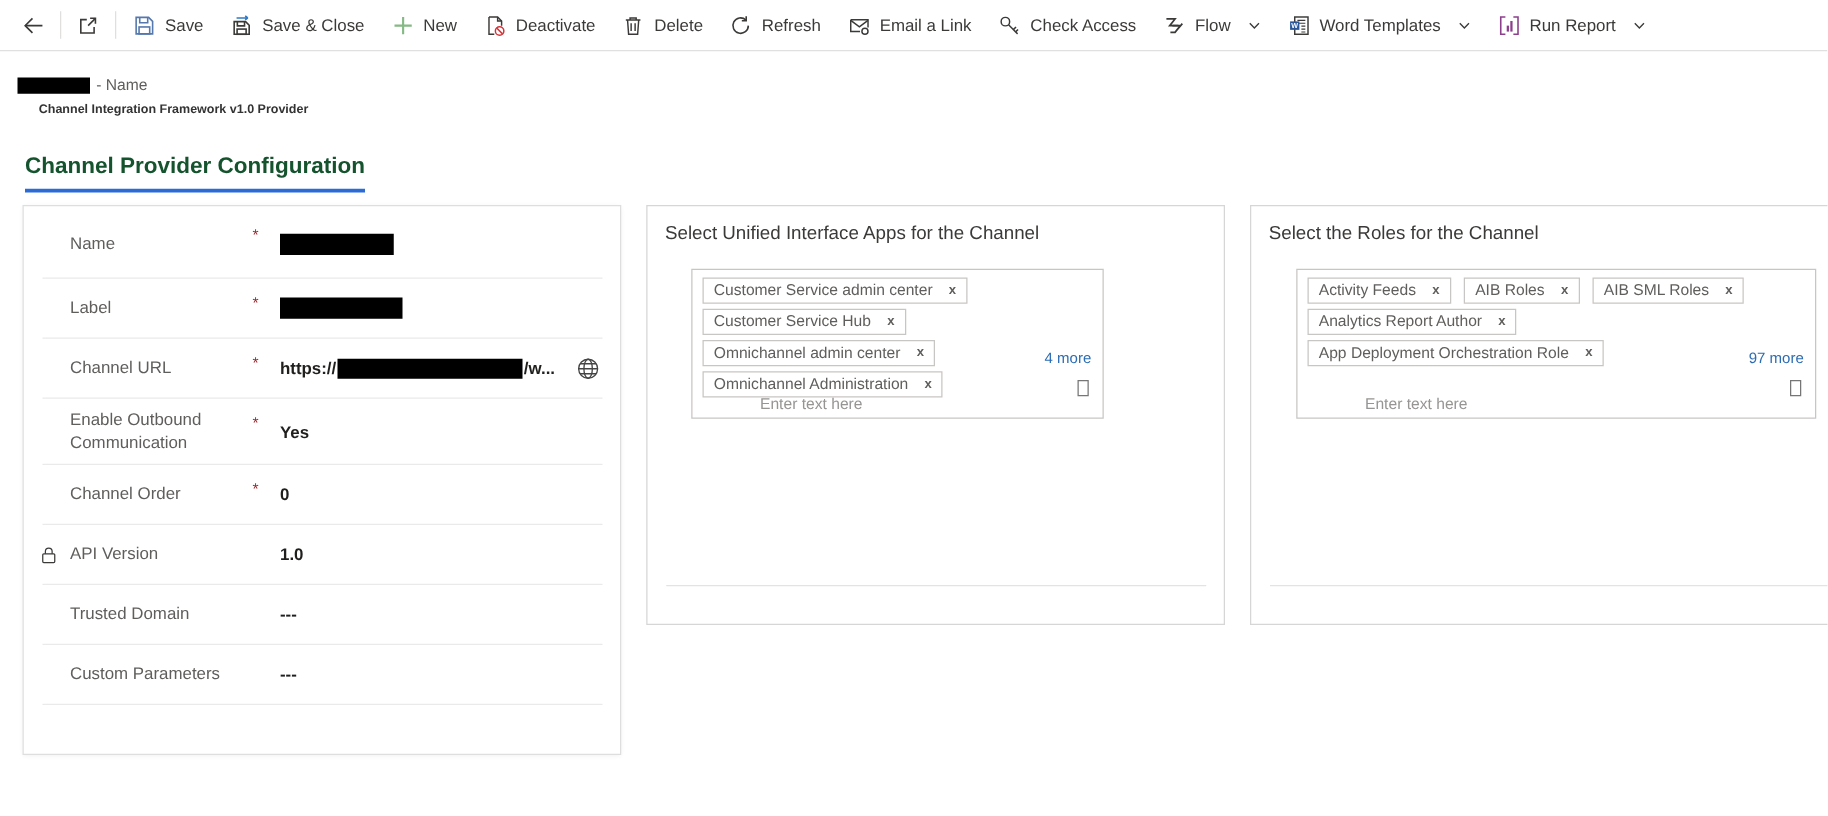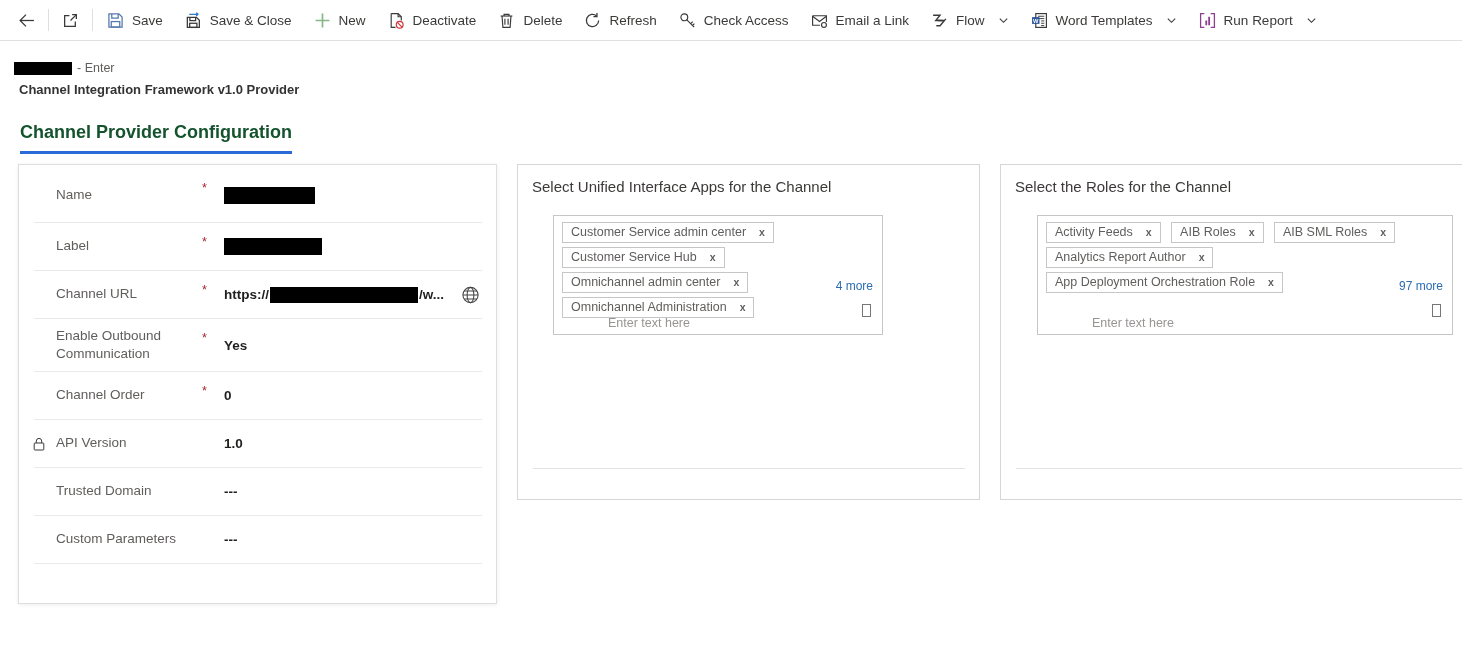--- a/index.html
+++ b/index.html
@@ -25,21 +25,21 @@
   .tb-iconbtn { padding: 0 10px; }
   .tb-divider { width: 1px; height: 22px; background: #e1dfdd; margin: 0 3px; }
   .icon { display: inline-flex; width: 17px; height: 17px; align-items: center; justify-content: center; }
   .icon svg { width: 100%; height: 100%; }
   .chev { display: inline-flex; width: 11px; height: 11px; margin-left: 5px; }
   .chev svg { width: 100%; height: 100%; }
   
   .header { position: absolute; left: 14px; top: 61px; }
   .saved-line { display: flex; align-items: center; font-size: 12.5px; color: #605e5c; }
   .redact-sm { width: 58px; height: 13px; background: #000; margin-right: 5px; }
-  .entity-type { margin: 7px 0 0 5px; font-size: 13px; font-weight: 700; color: #333333; }
+  .entity-type { margin: 7px 0 0 17px; font-size: 10px; font-weight: 700; color: #333333; }
   
   .tabstrip { position: absolute; left: 20px; top: 122px; }
   .tab {
     display: inline-block; font-size: 18px; font-weight: 700; color: #14532d;
     padding-bottom: 8px; border-bottom: 3px solid #2a6bd7; cursor: pointer;
   }
   
   .panel { position: absolute; background: #fff; border: 1px solid #dedede; }
   .form-panel { left: 18px; top: 164px; width: 479px; height: 440px; box-shadow: 0 1px 4px rgba(0,0,0,0.07); }
   .apps-panel  { left: 517px;  top: 164px; width: 463px; height: 336px; border-color: #d6d6d6; }
@@ -176,37 +176,37 @@
           <path d="M13.8 8 A5.8 5.8 0 1 1 11.9 3.7"></path>
           <path d="M12.2 1 V4.3 H8.9"></path>
         </svg>
     </span>
     <span>Refresh</span>
   </div>
 
   <div class="tb-btn">
     <span class="icon">
       <svg viewBox="0 0 16 16" fill="none" stroke="#3b3a39" stroke-width="1.1">
+          <path d="M1.5 3.5 H14.5 V9.5 M1.5 3.5 V12.5 H8.5"></path>
+          <path d="M1.5 4 L8 9 L14.5 4"></path>
+          <circle cx="12.2" cy="12.2" r="2.3"></circle>
+        </svg>
+    </span>
+    <span>Email a Link</span>
+  </div>
+
+  <div class="tb-btn">
+    <span class="icon">
+      <svg viewBox="0 0 16 16" fill="none" stroke="#3b3a39" stroke-width="1.1">
           <circle cx="5" cy="5" r="3.2"></circle>
           <path d="M7.4 7.4 L14.2 14.2"></path>
           <path d="M11 11 L13 9 M12.7 12.7 L14.5 10.9"></path>
         </svg>
     </span>
     <span>Check Access</span>
-  </div>
-
-  <div class="tb-btn">
-    <span class="icon">
-      <svg viewBox="0 0 16 16" fill="none" stroke="#3b3a39" stroke-width="1.1">
-          <path d="M1.5 3.5 H14.5 V9.5 M1.5 3.5 V12.5 H8.5"></path>
-          <path d="M1.5 4 L8 9 L14.5 4"></path>
-          <circle cx="12.2" cy="12.2" r="2.3"></circle>
-        </svg>
-    </span>
-    <span>Email a Link</span>
   </div>
 
   <div class="tb-btn">
     <span class="icon">
       <svg viewBox="0 0 16 16" fill="none" stroke="#3b3a39" stroke-width="1.3">
           <path d="M2 3 H8.5 L4.5 8 H11"></path>
           <path d="M6.5 8 L12.5 8 M8.5 13 L14 6.5 M5 13 H8.5 L12.5 8"></path>
         </svg>
     </span>
     <span>Flow</span>
@@ -247,21 +247,21 @@
       <svg viewBox="0 0 12 12" fill="none" stroke="#3b3a39" stroke-width="1.2">
           <path d="M2 4 L6 8 L10 4"></path>
         </svg>
     </span>
   </div>
 </div>
 
 <div class="header">
   <div class="saved-line">
     <span class="redact-sm"></span>
-    <span>- Enter</span>
+    <span>- Name</span>
   </div>
   <div class="entity-type">Channel Integration Framework v1.0 Provider</div>
 </div>
 
 <div class="tabstrip">
   <span class="tab">Channel Provider Configuration</span>
 </div>
 
 <div class="panel form-panel">
   <div class="f-rows">

